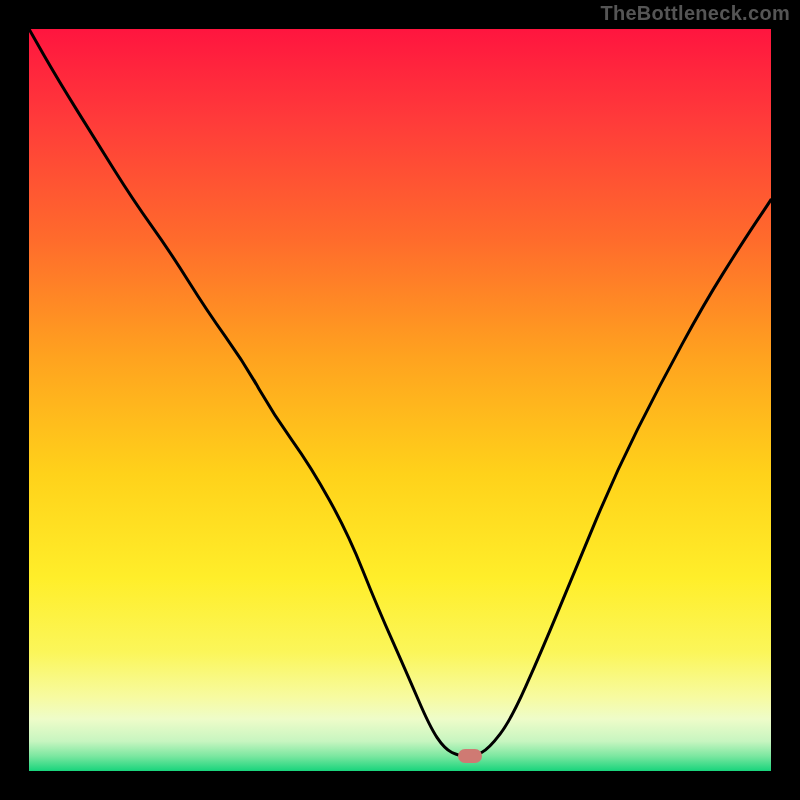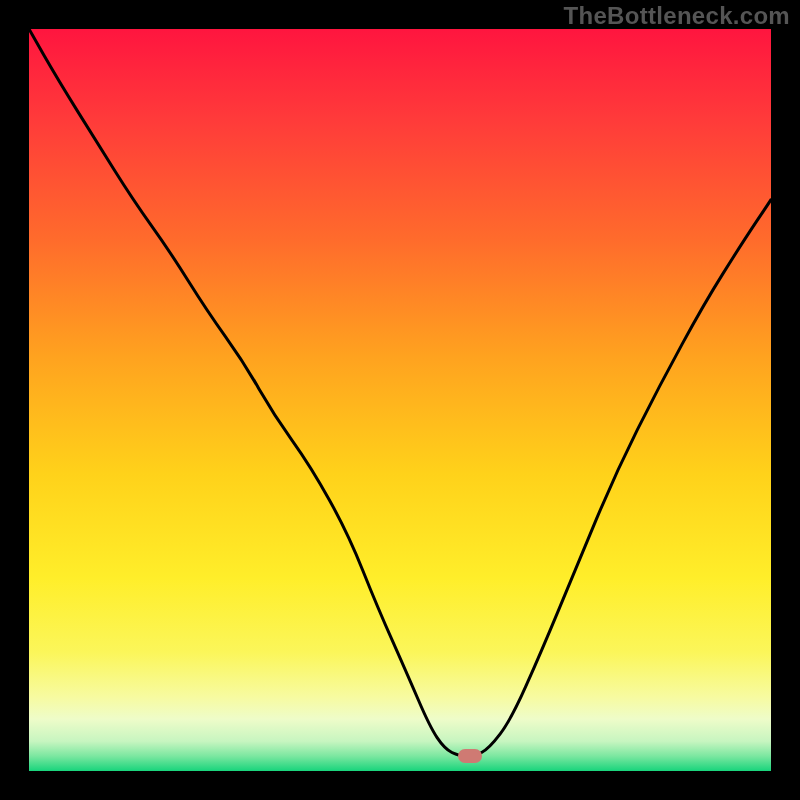--- a/index.html
+++ b/index.html
@@ -15,21 +15,21 @@
     width: 800px;
     height: 800px;
     background: #000000;
   }
   .watermark {
     position: absolute;
     top: 2px;
     right: 10px;
     font-family: Arial, Helvetica, sans-serif;
     font-weight: 600;
-    font-size: 24px;
+    font-size: 20px;
     color: #555555;
     letter-spacing: 0.3px;
     z-index: 3;
   }
   svg.plot {
     position: absolute;
     left: 29px;
     top: 29px;
     width: 742px;
     height: 742px;

